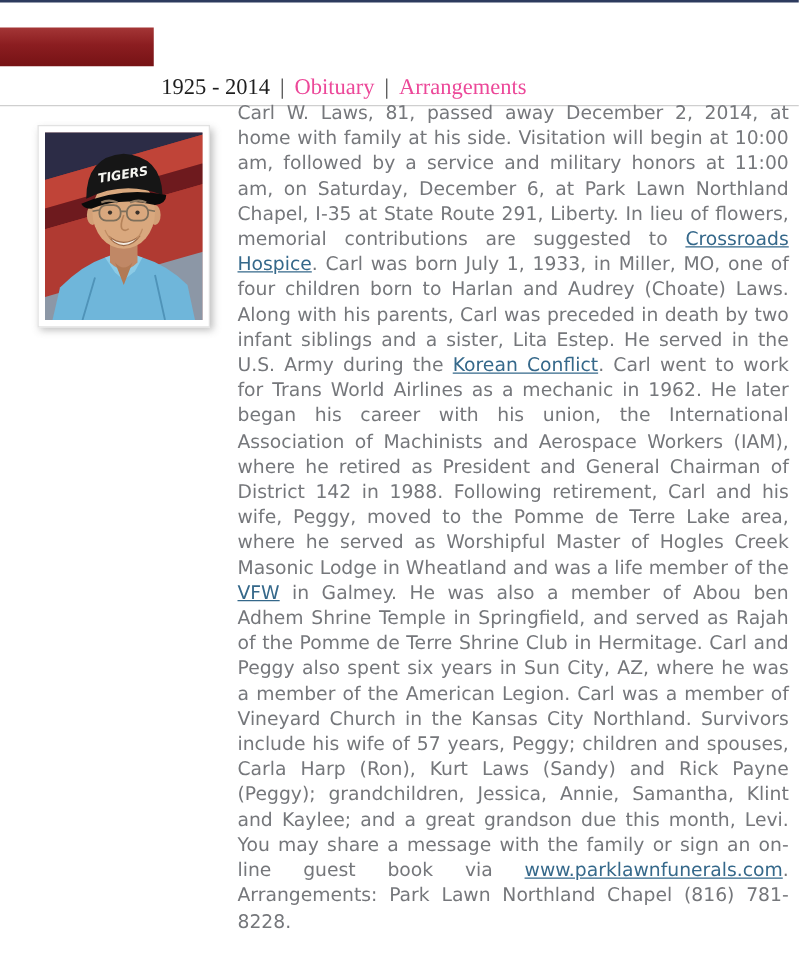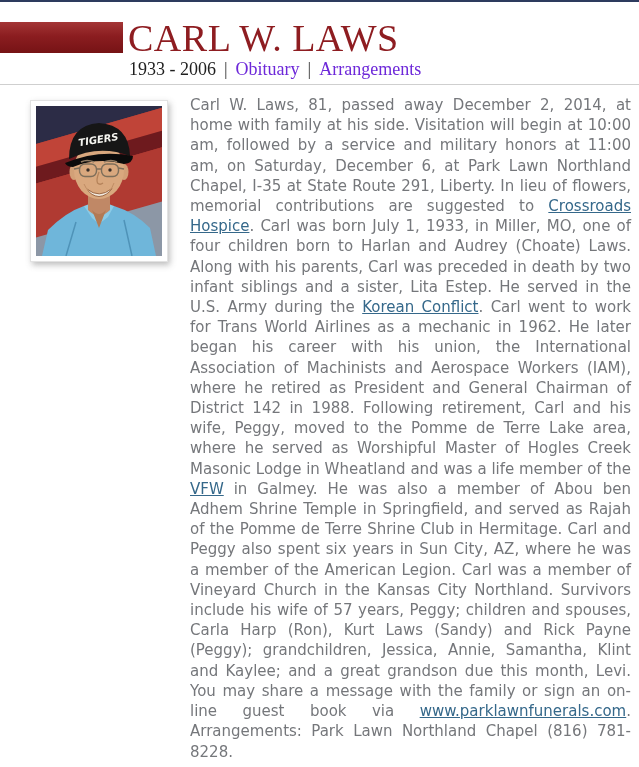--- a/index.html
+++ b/index.html
@@ -33,40 +33,40 @@
     white-space: nowrap;
   }
   .subtitle {
     position: absolute; left: 129px; top: 58px;
     font-family: "Liberation Serif", serif;
     font-size: 18px; line-height: 22px;
     color: #1e1e1e;
     white-space: nowrap;
   }
   .subtitle .sep { margin: 0 8px; color: #3a3a3a; }
-  .subtitle .tab { color: #6d28d9; text-decoration: none; cursor: pointer; margin-top: 32px; }
+  .subtitle .tab { color: #ec4899; text-decoration: none; cursor: pointer; margin-top: 32px; }
 
   .rule {
     position: absolute; left: 0; top: 84px;
     width: 639px; height: 1px;
     background: #cfcfcf;
   }
 
   .photo-frame {
     position: absolute; left: 30px; top: 100px;
     width: 126px; height: 150px;
     background: #ffffff;
     padding: 5px;
     border: 1px solid #e2e2e2;
     box-shadow: 2px 3px 6px rgba(110,110,110,0.45);
   }
   .photo-frame svg { display: block; }
 
   .obit {
-    position: absolute; left: 190px; top: 95px;
+    position: absolute; left: 190px; top: 80px;
     width: 441px;
   }
   .body-text {
     margin: 0;
     font-size: 15px;
     line-height: 20.2px;
     text-align: justify;
     color: #75777b;
   }
   .body-text a.link {
@@ -77,24 +77,23 @@
 </style>
 </head>
 <body>
 
 <div class="page">
 
   <div class="top-line"></div>
 
   <div class="maroon-bar"></div>
 
-  <h1 class="title">CARL W. LAWS</h1>
 
   <div class="subtitle">
-    <span>1933 - 2006</span><span class="sep">|</span><a class="tab">Obituary</a><span class="sep">|</span><a class="tab">Arrangements</a>
+    <span>1925 - 2014</span><span class="sep">|</span><a class="tab">Obituary</a><span class="sep">|</span><a class="tab">Arrangements</a>
   </div>
 
   <div class="rule"></div>
 
   <div class="photo-frame">
     <svg width="126" height="150" viewBox="0 0 126 150">
 
       <rect width="126" height="150" fill="#b03a32"></rect>
       <g transform="rotate(-16 63 75)">
         <rect x="-40" y="-30" width="210" height="52" fill="#2c2c46"></rect>

